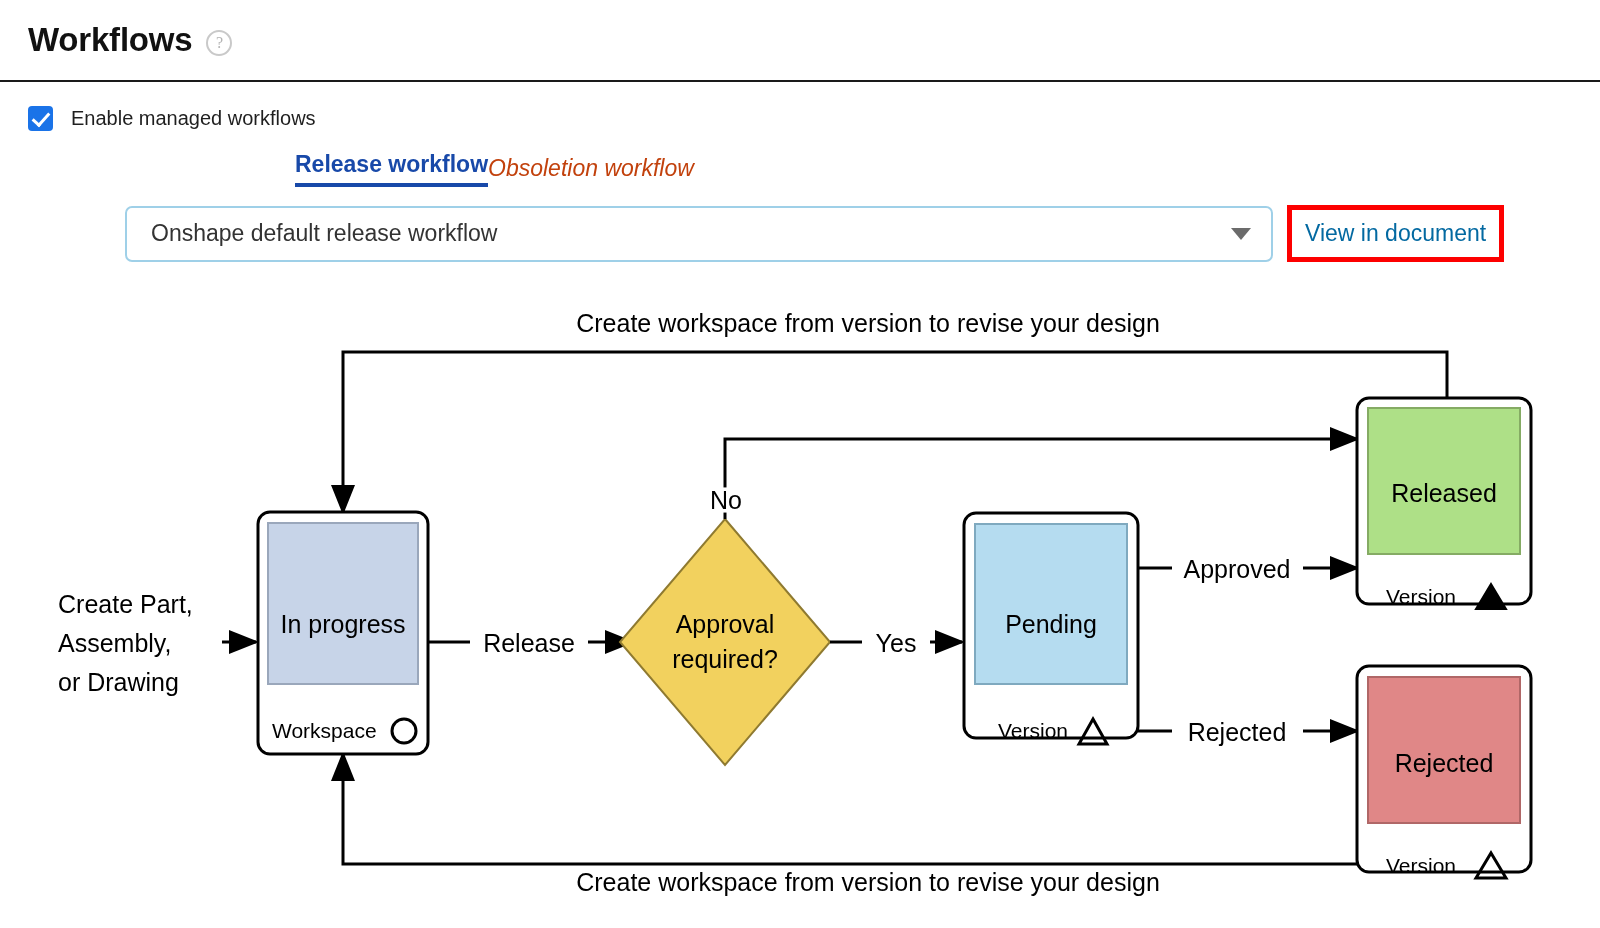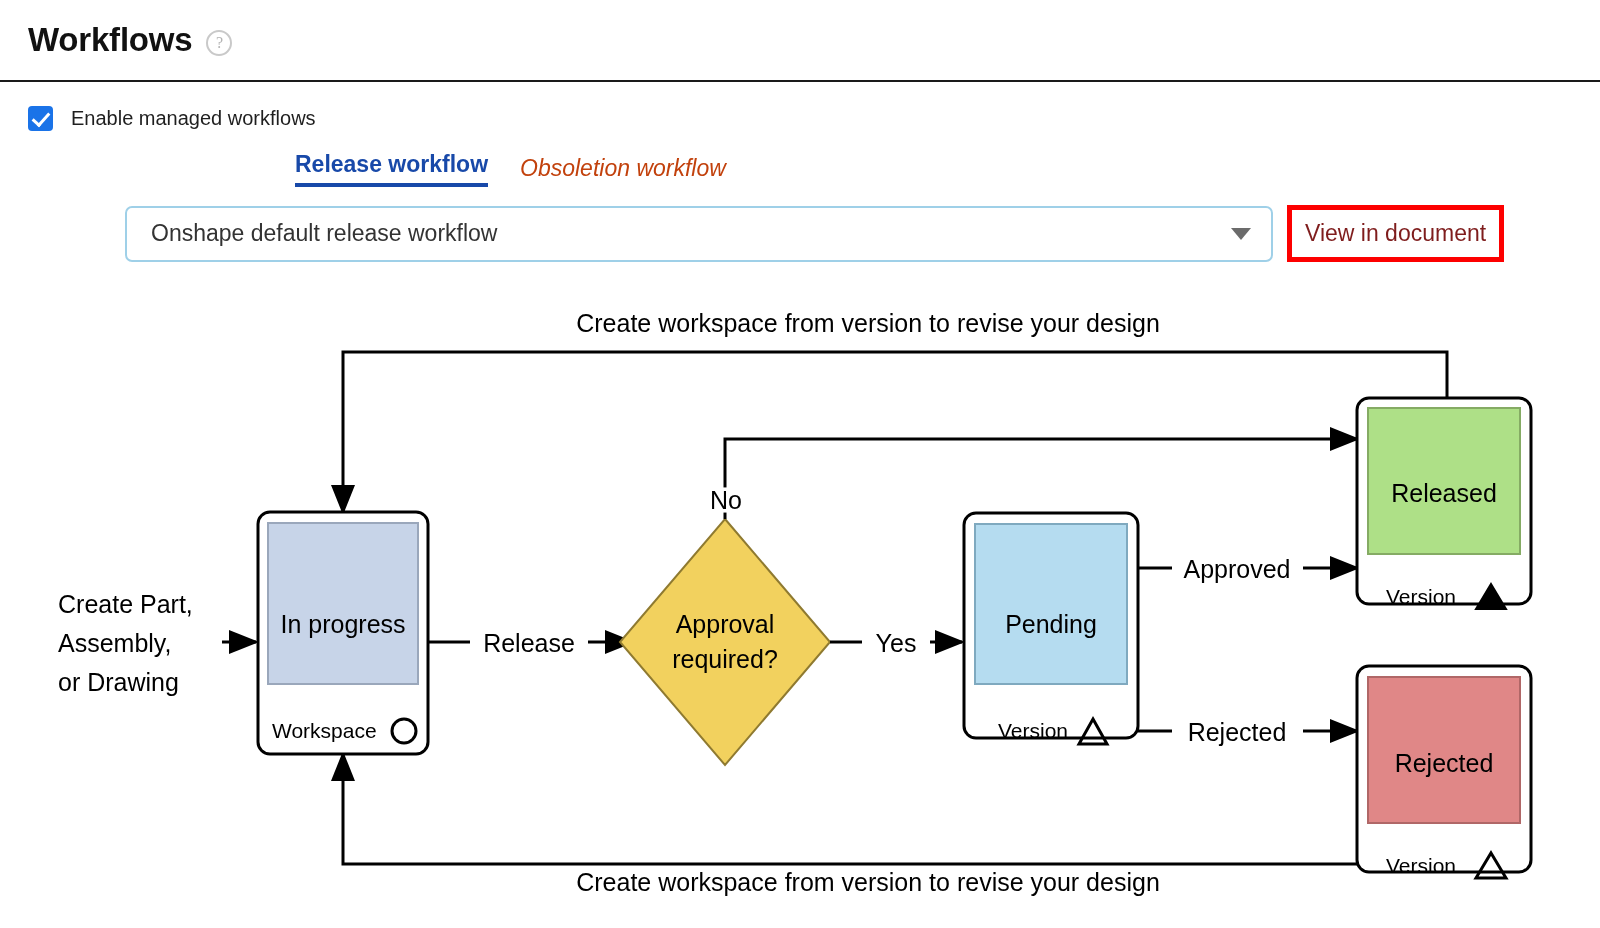--- a/index.html
+++ b/index.html
@@ -71,21 +71,20 @@
     margin-left: 18px;
     color: #1f1f1f;
   }
 
   
   .tabs-row {
     display: flex;
     align-items: flex-end;
     padding-left: 295px;
     margin-top: 20px;
-    gap: 32px;
   }
   .tab {
     font-size: 23px;
     cursor: pointer;
     padding-bottom: 5px;
   }
   .tab.active {
     color: #1849a9;
     font-weight: bold;
     border-bottom: 4px solid #1849a9;
@@ -119,21 +118,21 @@
     border-top: 12px solid #6b6b6b;
   }
   .view-link-wrap {
     border: 5px solid #fd0000;
     margin-left: 14px;
     padding: 10px 13px;
     background: #ffffff;
   }
   .view-link {
     font-size: 23px;
-    color: #7f1d1d;
+    color: #0369a1;
     cursor: pointer;
     white-space: nowrap;
   }
 
   
   .diagram {
     position: absolute;
     left: 0; top: 294px;
     width: 1600px;
     height: 642px;

